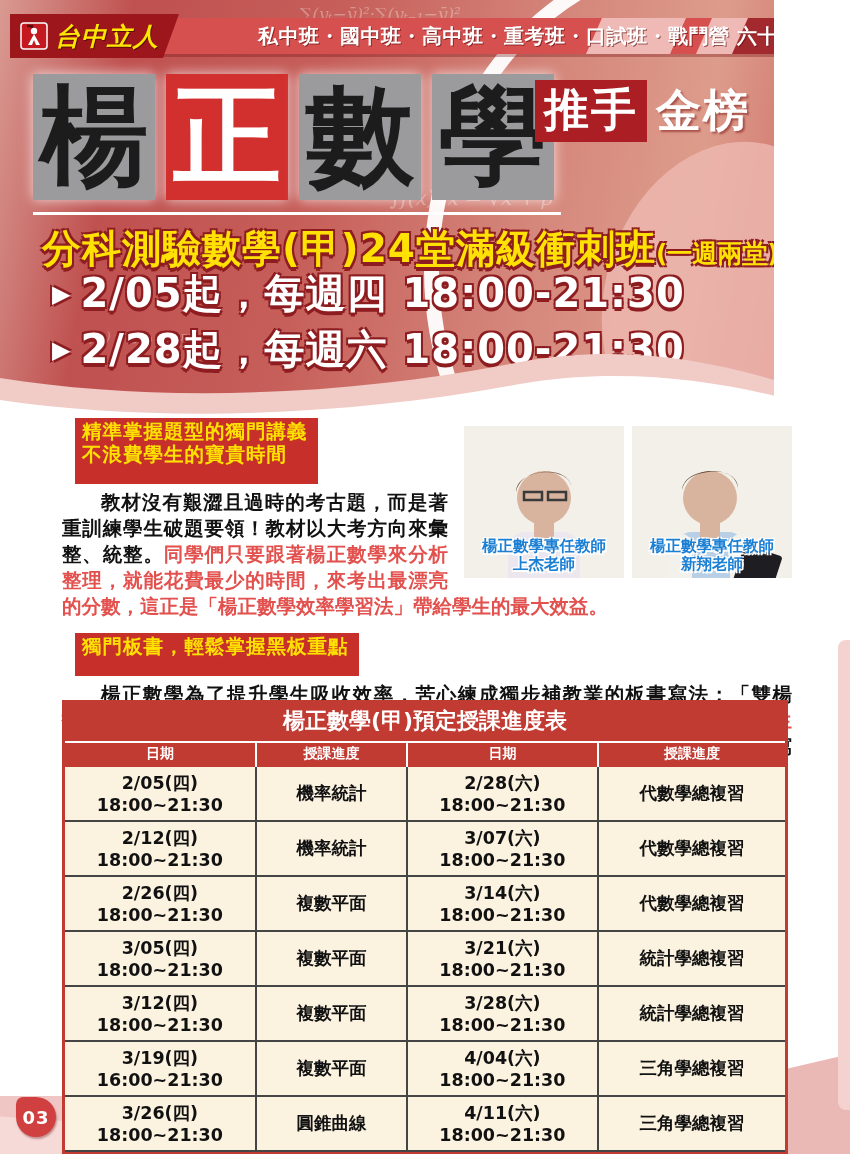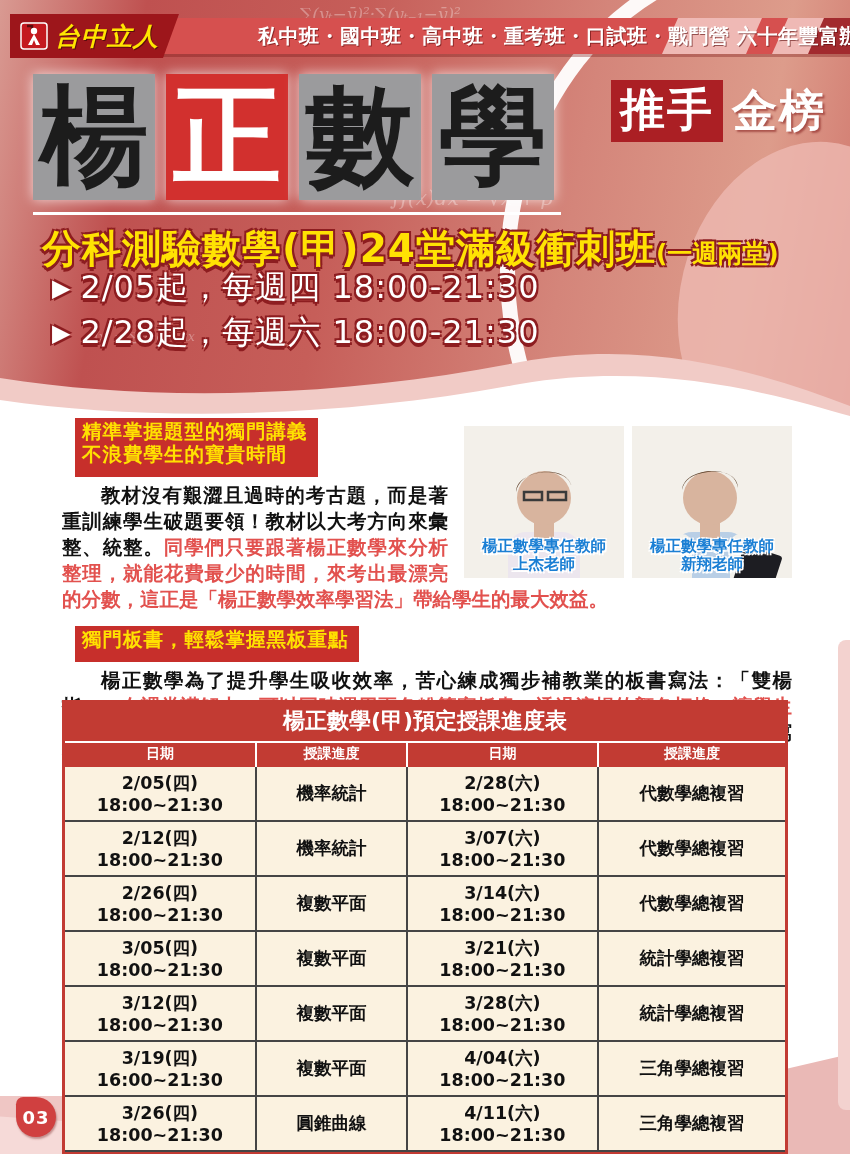--- a/index.html
+++ b/index.html
@@ -14,21 +14,21 @@
   .bottom-band { position:absolute; left:0; right:0; bottom:0; height:58px; background:#EFC6C4; }
   .bottom-tri-light { position:absolute; left:0; bottom:0; width:520px; height:50px;
     background:#F6DAD8; clip-path:polygon(0 100%, 0 25%, 100% 100%); }
   .bottom-tri-dark { position:absolute; right:0; bottom:0; width:430px; height:100px;
     background:#EAB9B6; clip-path:polygon(100% 0, 100% 100%, 0 100%); }
   .right-sliver { position:absolute; right:0; top:640px; width:12px; height:470px;
     background:#F3D2CF; border-radius:8px 0 0 8px; }
 
   
   .hero {
-    position:absolute; top:0; left:0; width:850px; height:420px; overflow:hidden;
+    position:absolute; top:0; left:0; width:774px; height:420px; overflow:hidden;
     background:linear-gradient(100deg,#d99a92 0%,#bf5150 16%,#c65e59 40%,#d4857a 66%,#dd9c8b 86%,#cf736a 100%);
   }
   .hero-arc {
     position:absolute; right:-210px; top:-50px; width:560px; height:640px;
     border:15px solid rgba(255,255,255,.95); border-radius:50%;
   }
   .hero-blob {
     position:absolute; right:-80px; top:140px; width:250px; height:320px;
     background:rgba(238,185,178,.8); border-radius:52% 42% 46% 56%; transform:rotate(18deg);
   }
@@ -75,33 +75,33 @@
   .course-line { position:absolute; left:42px; top:222px; white-space:nowrap; }
   .course-main { font-size:39px; font-weight:900; color:#FFE203; letter-spacing:1px;
     text-shadow:-2px -2px 0 #8d1d20,2px -2px 0 #8d1d20,-2px 2px 0 #8d1d20,2px 2px 0 #8d1d20,0 4px 0 #8d1d20; }
   .course-suffix { font-size:25px; font-weight:900; color:#FFE203;
     text-shadow:-2px -2px 0 #8d1d20,2px -2px 0 #8d1d20,-2px 2px 0 #8d1d20,2px 2px 0 #8d1d20; }
 
   .sched { position:absolute; left:52px; top:266px; }
   .sched-line { display:flex; align-items:center; gap:10px; margin-bottom:1px; }
   .sched-arrow { font-size:24px; color:#ffffff;
     text-shadow:-2px -2px 0 #8d1d20,2px -2px 0 #8d1d20,-2px 2px 0 #8d1d20,2px 2px 0 #8d1d20; }
-  .sched-text { font-size:32px; font-weight:400; color:#ffffff; letter-spacing:1px;
+  .sched-text { font-size:40px; font-weight:700; color:#ffffff; letter-spacing:1px;
     text-shadow:-2px -2px 0 #8d1d20,2px -2px 0 #8d1d20,-2px 2px 0 #8d1d20,2px 2px 0 #8d1d20,0 4px 0 #8d1d20; }
 
   
   .content { position:absolute; top:414px; left:0; width:850px; padding:0 58px 0 62px; }
   .photos { float:right; width:328px; margin:12px 0 8px 16px; display:flex; gap:8px; }
   .photo { position:relative; width:160px; height:152px; background:#f3f0ea; overflow:hidden; }
   .photo svg { display:block; }
   .photo-caption { position:absolute; bottom:5px; left:0; width:100%; text-align:center;
     color:#1B7FD4; font-weight:900; font-size:15.5px; line-height:18px;
     text-shadow:-1.5px -1.5px 0 #fff,1.5px -1.5px 0 #fff,-1.5px 1.5px 0 #fff,1.5px 1.5px 0 #fff; }
   .hl-box { display:inline-block; background:#C72F2B; color:#FFE100; font-weight:900;
-    font-size:19.5px; line-height:23px; padding:2px 10px 11px 7px; margin:4px 0 6px 13px;
+    font-size:19.5px; line-height:23px; padding:2px 10px 18px 7px; margin:4px 0 6px 13px;
     letter-spacing:1px; }
   .hl-box .hl-line { display:block; }
   .para { font-size:19.5px; font-weight:700; line-height:26px; text-align:justify;
     color:#111111; text-indent:2em; margin-bottom:9px; }
   .red-text { color:#E2514E; }
 
   
   .sched-table-wrap { position:absolute; left:62px; top:700px; width:726px;
     border:3px solid #C23B33; background:#FBF2E0; }
   .sched-table-title { background:#C23B33; color:#ffffff; font-weight:900; font-size:22px;

